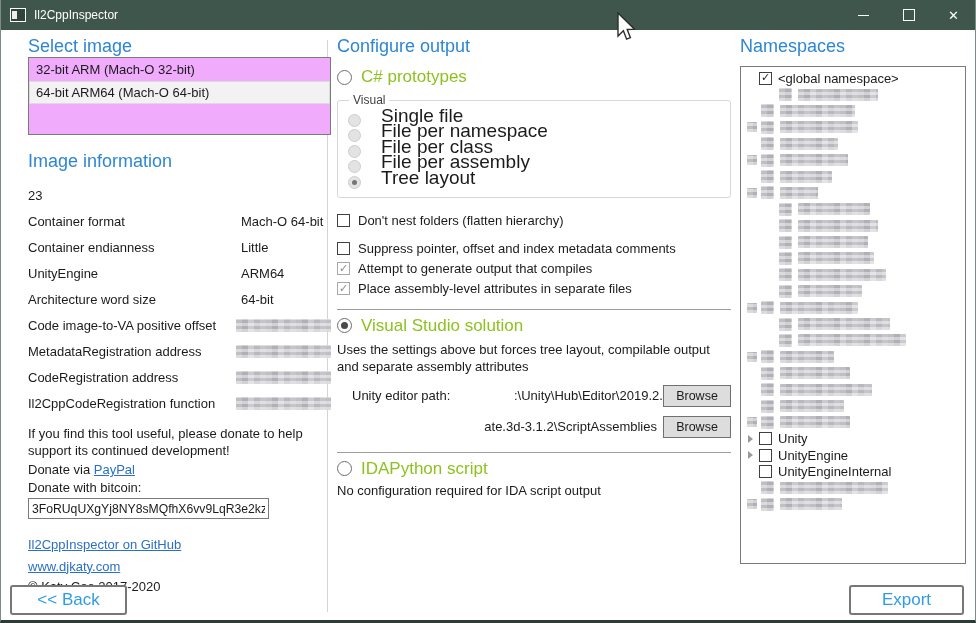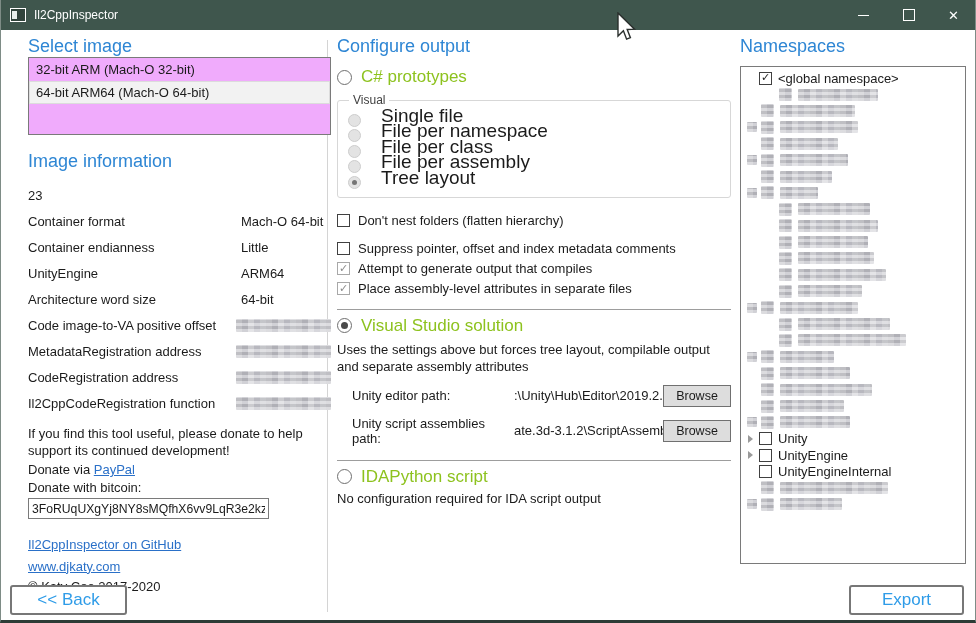--- a/index.html
+++ b/index.html
@@ -243,21 +243,20 @@
     <span class="gh">Visual Studio solution</span>
   </div>
   <div class="desc">Uses the settings above but forces tree layout, compilable output and separate assembly attributes</div>
   <div id="vs-fields">
       <div class="field-row">
         <span class="flabel">Unity editor path:</span>
         <span class="fval">:\Unity\Hub\Editor\2019.2.8f1</span>
         <button class="browse">Browse</button>
       </div>
       <div class="field-row">
-        <span class="flabel">Unity script assemblies path:</span>
         <span class="fval">ate.3d-3.1.2\ScriptAssemblies</span>
         <button class="browse">Browse</button>
       </div>
     </div>
 
   <div class="hsep" style="margin-top:14px"></div>
 
   <div class="sec-radio" style="margin-top:4px">
     <span class="radio bigradio"></span>
     <span class="gh">IDAPython script</span>

